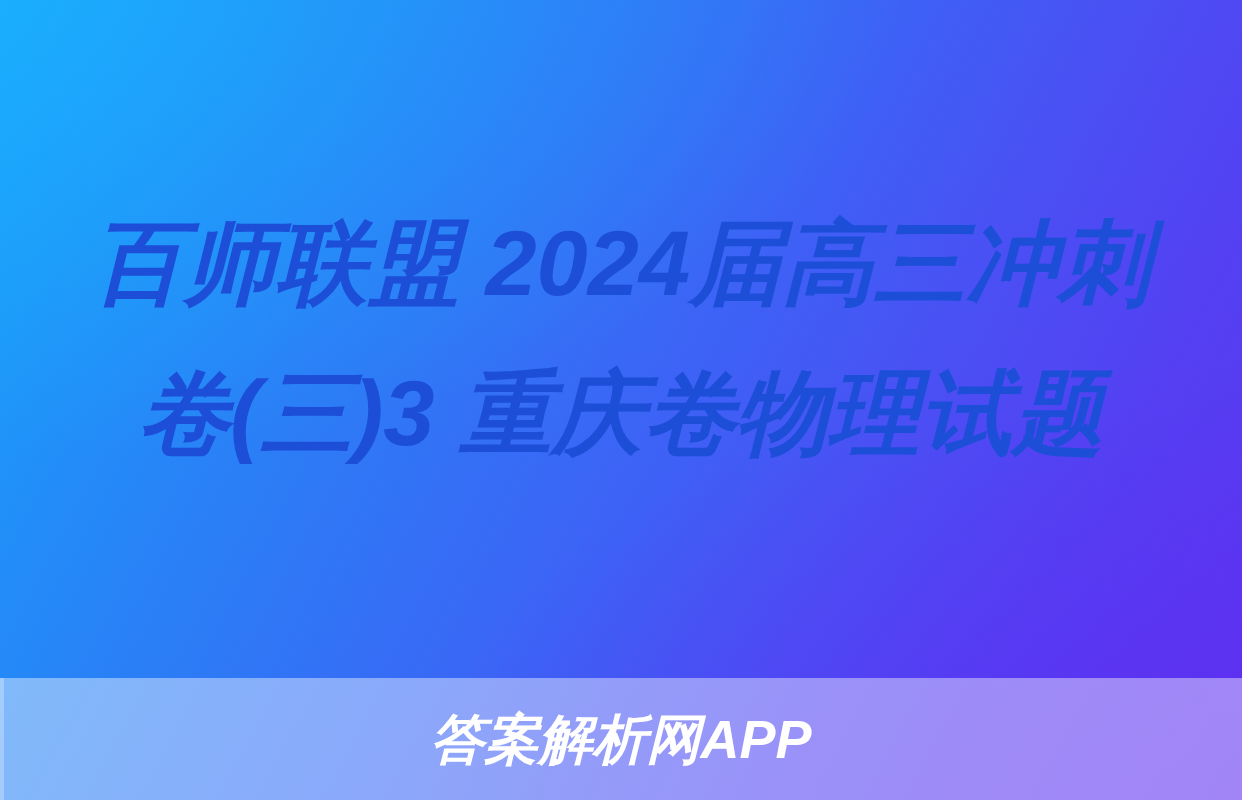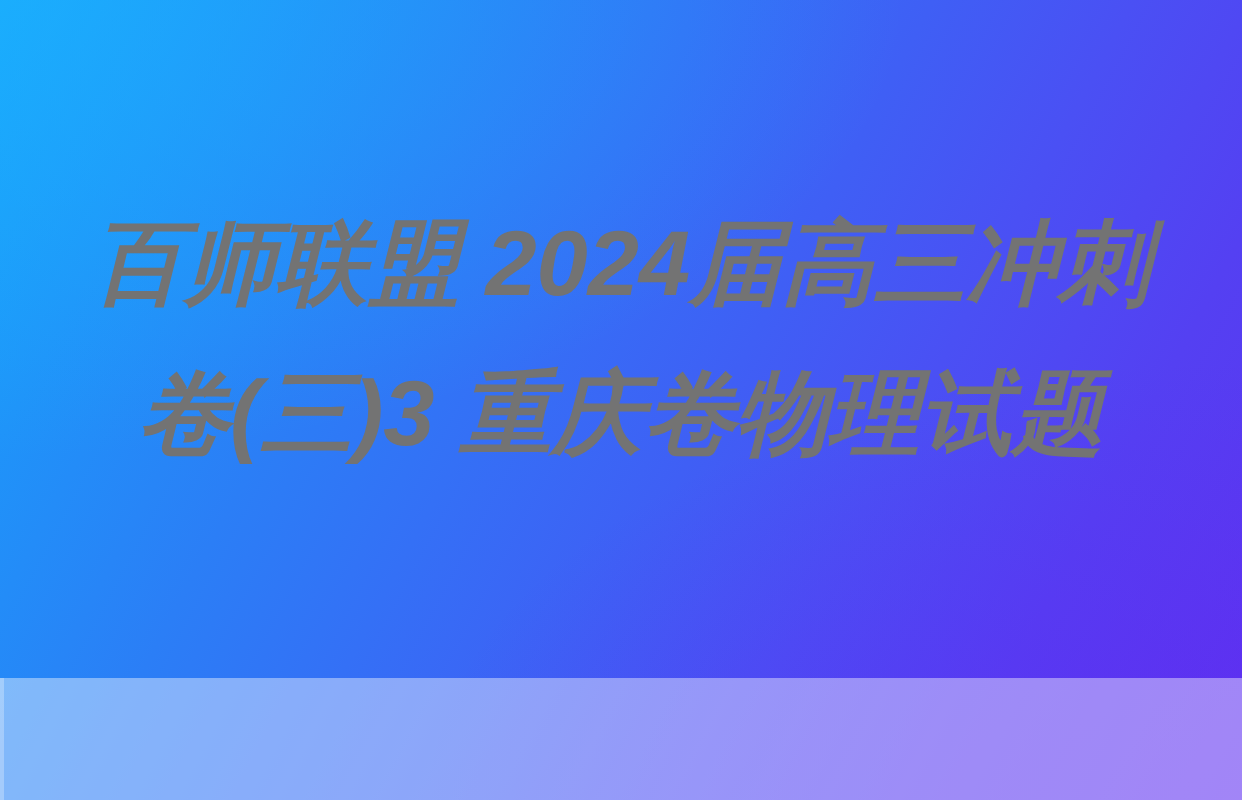--- a/index.html
+++ b/index.html
@@ -49,21 +49,21 @@
     top: 0;
     height: 678px;
     display: flex;
     align-items: center;
     justify-content: center;
     padding: 0 58px;
     box-sizing: border-box;
   }
 
   .title {
-    color: #737373;
+    color: #1d4ed8;
     font-size: 92px;
     line-height: 150px;
     font-weight: 700;
     font-style: italic;
     text-align: center;
     letter-spacing: 0px;
     word-break: break-all;
     max-width: 1100px;
     text-rendering: geometricPrecision;
   }
@@ -109,15 +109,16 @@
 
   <div class="bg-gradient"></div>
   <div class="bg-sheen"></div>
 
   <div class="title-wrap">
     <div class="title">百师联盟 2024届高三冲刺卷(三)3 重庆卷物理试题</div>
   </div>
 
   <div class="banner">
     <div class="banner-edge"></div>
+    <div class="banner-text">答案解析网APP</div>
   </div>
 
 </div>
 
 </body></html>

